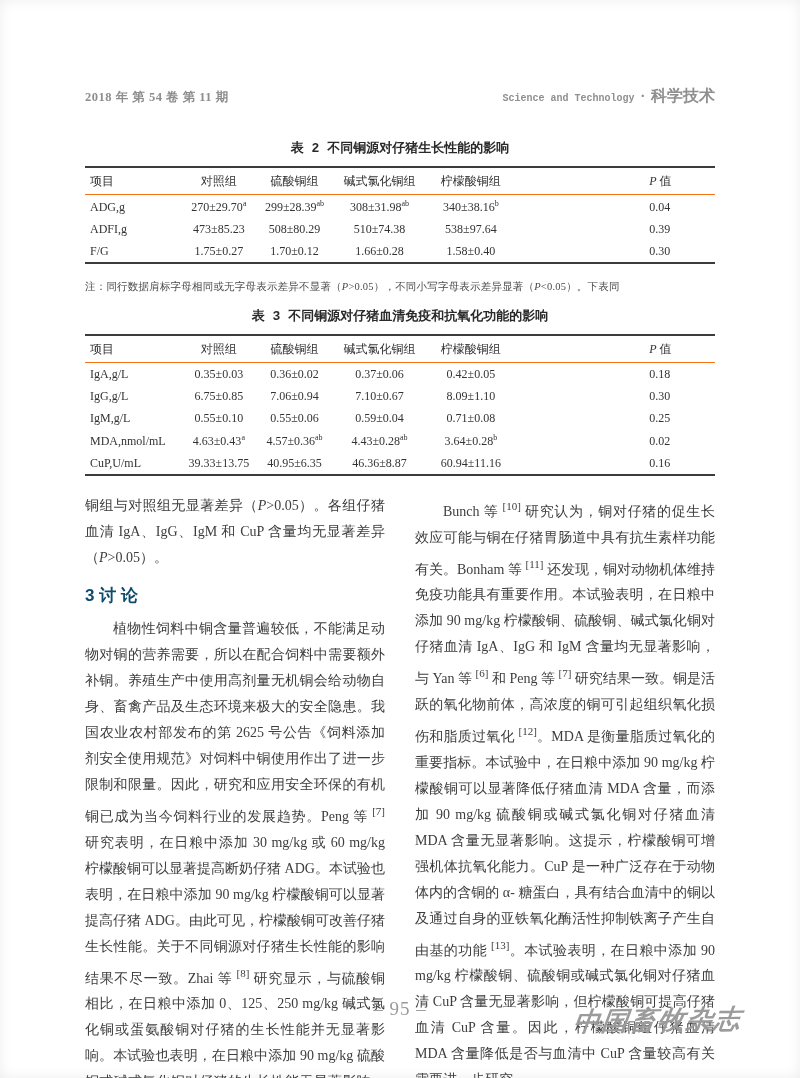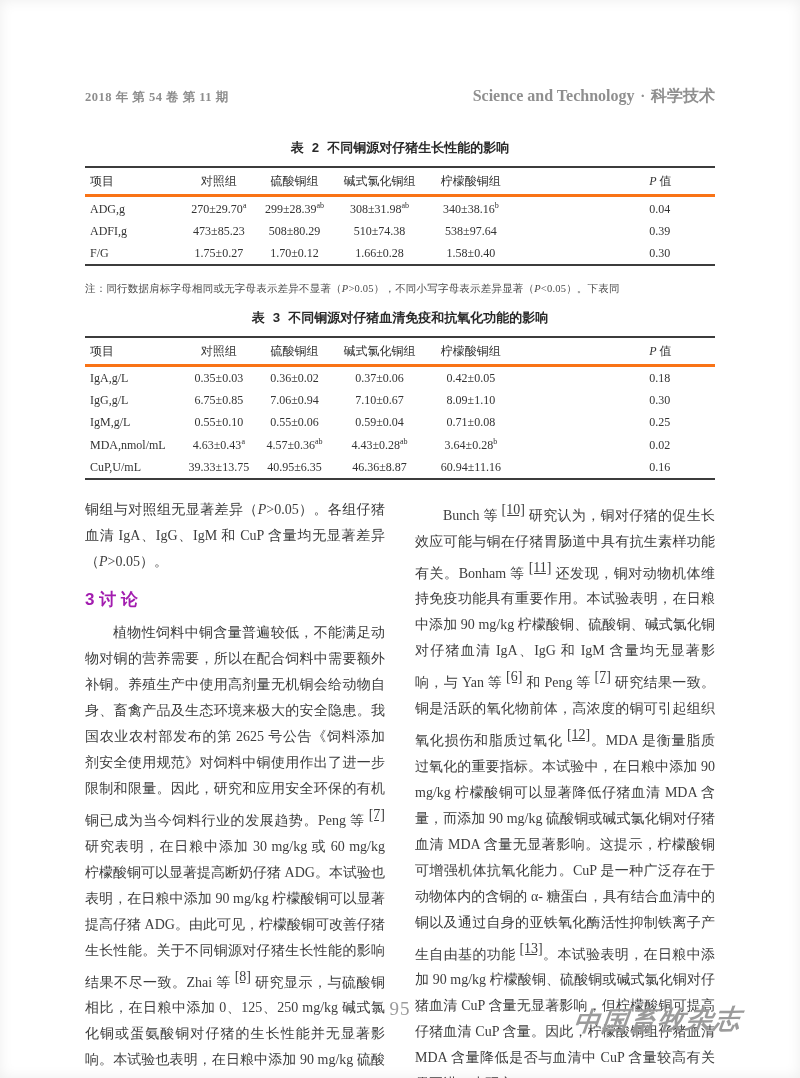--- a/index.html
+++ b/index.html
@@ -15,53 +15,53 @@
     box-sizing:border-box;
     padding:0 85px;
   }
   
   .page-header{
     padding-top:86px;
     display:flex;justify-content:space-between;align-items:baseline;
   }
   .issue{font-size:12.5px;color:#8d8d8d;font-weight:bold;letter-spacing:0.5px;}
   .section{color:#8f8f8f;font-weight:bold;}
-  .sec-en{font-size:16px;font-family:Liberation Serif, serif;}
+  .sec-en{font-size:10px;font-family:Liberation Mono, monospace;}
   .sec-sep{font-size:15px;padding:0 2px;}
   .sec-zh{font-size:16px;font-family:"Liberation Sans","DejaVu Sans",sans-serif;}
   
   .table-caption{
     margin-top:32px;text-align:center;font-weight:bold;font-size:13px;color:#2a2a2a;
     font-family:Liberation Mono, monospace;
   }
   .table-caption.t3{margin-top:13px;}
   table.data-table{
     width:100%;margin-top:9px;border-collapse:collapse;table-layout:fixed;
     border-top:2px solid #3c3c3c;border-bottom:2px solid #3c3c3c;
     font-size:12px;color:#333;
   }
   table.data-table th{
     font-weight:normal;text-align:center;padding:5px 0 4px;
-    border-bottom:3px solid #f97316;
+    border-bottom:1px solid #f97316;
   }
   table.data-table td{text-align:center;padding:4px 0 3px;}
   table.data-table th:first-child,table.data-table td:first-child{text-align:left;padding-left:5px;}
   table.data-table th:last-child,table.data-table td:last-child{text-align:left;padding-left:139px;}
   table.data-table sup{font-size:8px;}
   .table-note{margin-top:16px;font-size:10.5px;color:#4a4a4a;letter-spacing:0.2px;}
   
   .body-columns{margin-top:17px;display:flex;gap:30px;}
   .column{width:300px;}
   .para{
     margin:0;font-size:14px;line-height:26px;text-align:justify;color:#3d3d3d;
   }
   .para.indent{text-indent:2em;}
-  .para sup,.table-note sup{font-size:14px;text-decoration:underline;}
+  .para sup,.table-note sup{font-size:11px;}
   .section-heading{
-    margin:13px 0 9px 0;font-size:17px;font-weight:bold;color:#a21caf;
+    margin:13px 0 9px 0;font-size:17px;font-weight:bold;color:#0c4a6e;
     font-family:"Liberation Sans","DejaVu Sans",sans-serif;
   }
   
   .page-number{
     position:absolute;left:0;right:0;bottom:58px;text-align:center;
     font-size:19px;color:#9a9a9a;letter-spacing:1px;
   }
   .journal-logo{
     position:absolute;right:58px;bottom:40px;
     font-family:"DejaVu Serif","Liberation Serif",serif;

